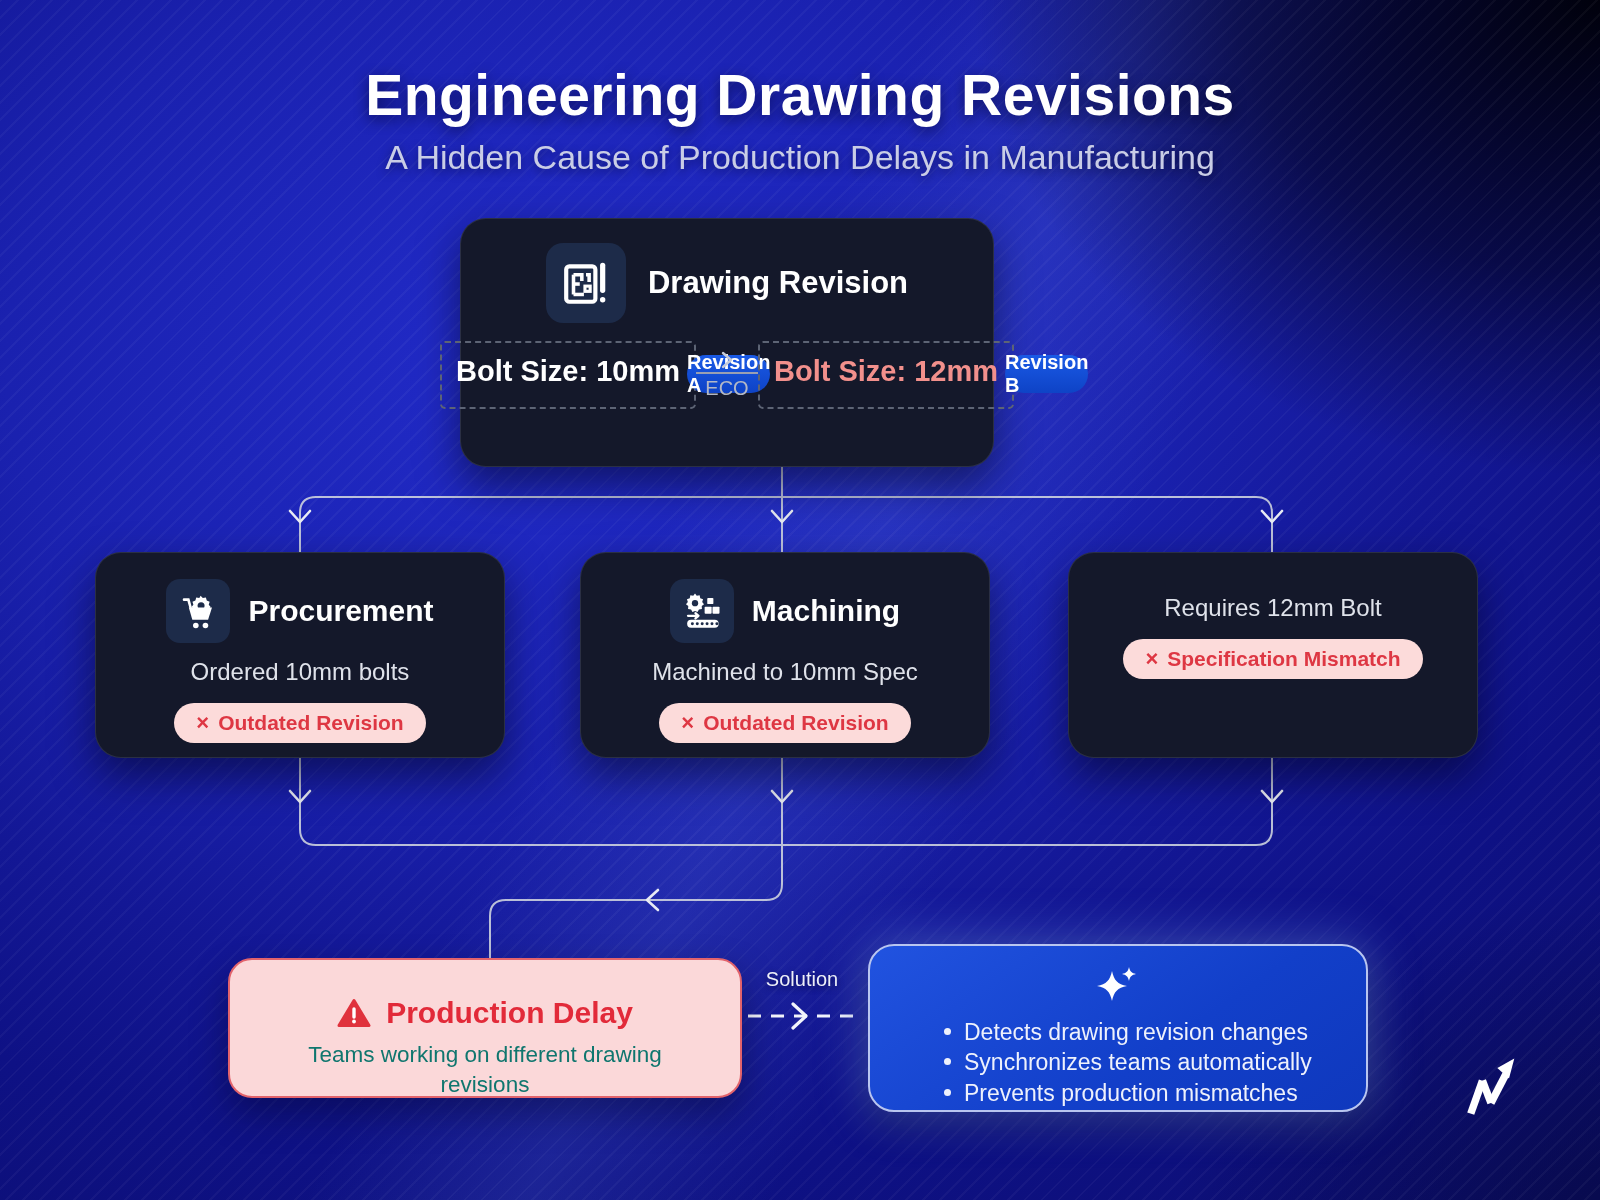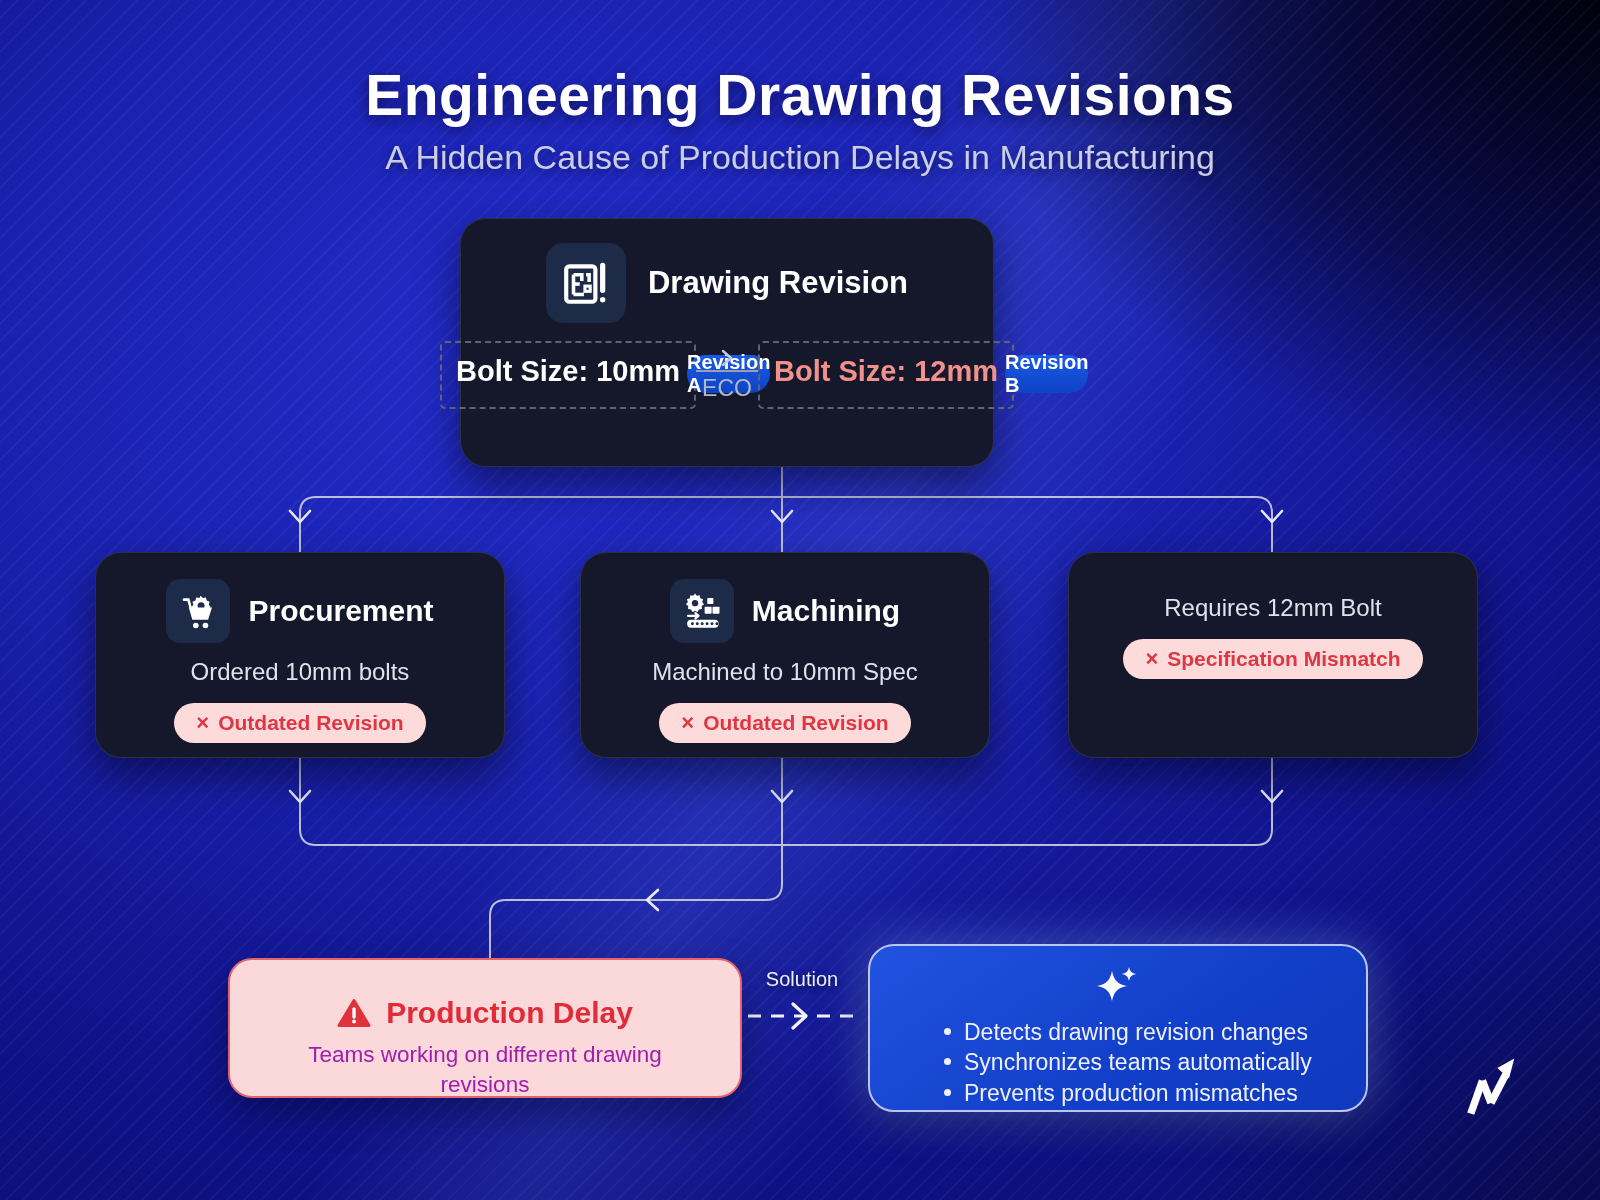--- a/index.html
+++ b/index.html
@@ -55,42 +55,42 @@
   }
   .bolt-label{font-size:29px;font-weight:800;color:#ffffff;white-space:nowrap;}
   .bolt-label.salmon{color:#f2908c;}
   .pill-blue{
     align-self:stretch;height:38px;border-radius:19px;display:flex;align-items:center;justify-content:center;
     background:linear-gradient(180deg,#1a5ae6 0%,#0e43c6 100%);
     color:#ffffff;font-size:20px;font-weight:700;
   }
   .eco{width:78px;display:flex;flex-direction:column;align-items:center;justify-content:center;gap:3px;}
   .eco-line{width:62px;height:2px;background:#9aa0b2;}
-  .eco-label{font-size:23px;color:#b3b8c6;}
+  .eco-label{font-size:20px;color:#b3b8c6;}
 
   
   .dept-card{top:552px;width:410px;height:206px;padding-top:26px;text-align:center;}
   .dept-card .card-head{gap:18px;}
   .dept-detail{margin-top:15px;font-size:24px;color:#dfe2ea;}
   .pill-pink{
     display:inline-flex;align-items:center;gap:9px;margin-top:17px;
     background:#fcdbda;border-radius:24px;padding:8px 22px;
     font-size:21px;font-weight:600;color:#de3743;
   }
   .pill-pink .x{font-size:22px;font-weight:600;line-height:1;}
 
   
   .problem-card{
     position:absolute;left:228px;top:958px;width:514px;height:140px;box-sizing:border-box;
     background:#fbd8d9;border:2px solid #e2636c;border-radius:24px;
     box-shadow:0 16px 36px rgba(0,0,20,0.35);text-align:center;padding-top:36px;
   }
   .problem-head{display:flex;align-items:center;justify-content:center;gap:15px;}
   .problem-title{font-size:30px;font-weight:800;color:#e22a39;}
-  .problem-body{margin:10px auto 0;max-width:440px;font-size:22.5px;line-height:1.33;color:#a21caf;}
+  .problem-body{margin:10px auto 0;max-width:440px;font-size:22.5px;line-height:1.33;color:#0f766e;}
 
   
   .solution-label{
     position:absolute;left:742px;top:968px;width:120px;text-align:center;
     font-size:20px;color:#eef0f8;text-shadow:0 2px 6px rgba(0,0,20,0.5);
   }
 
   
   .ai-card{
     position:absolute;left:868px;top:944px;width:500px;height:168px;box-sizing:border-box;

